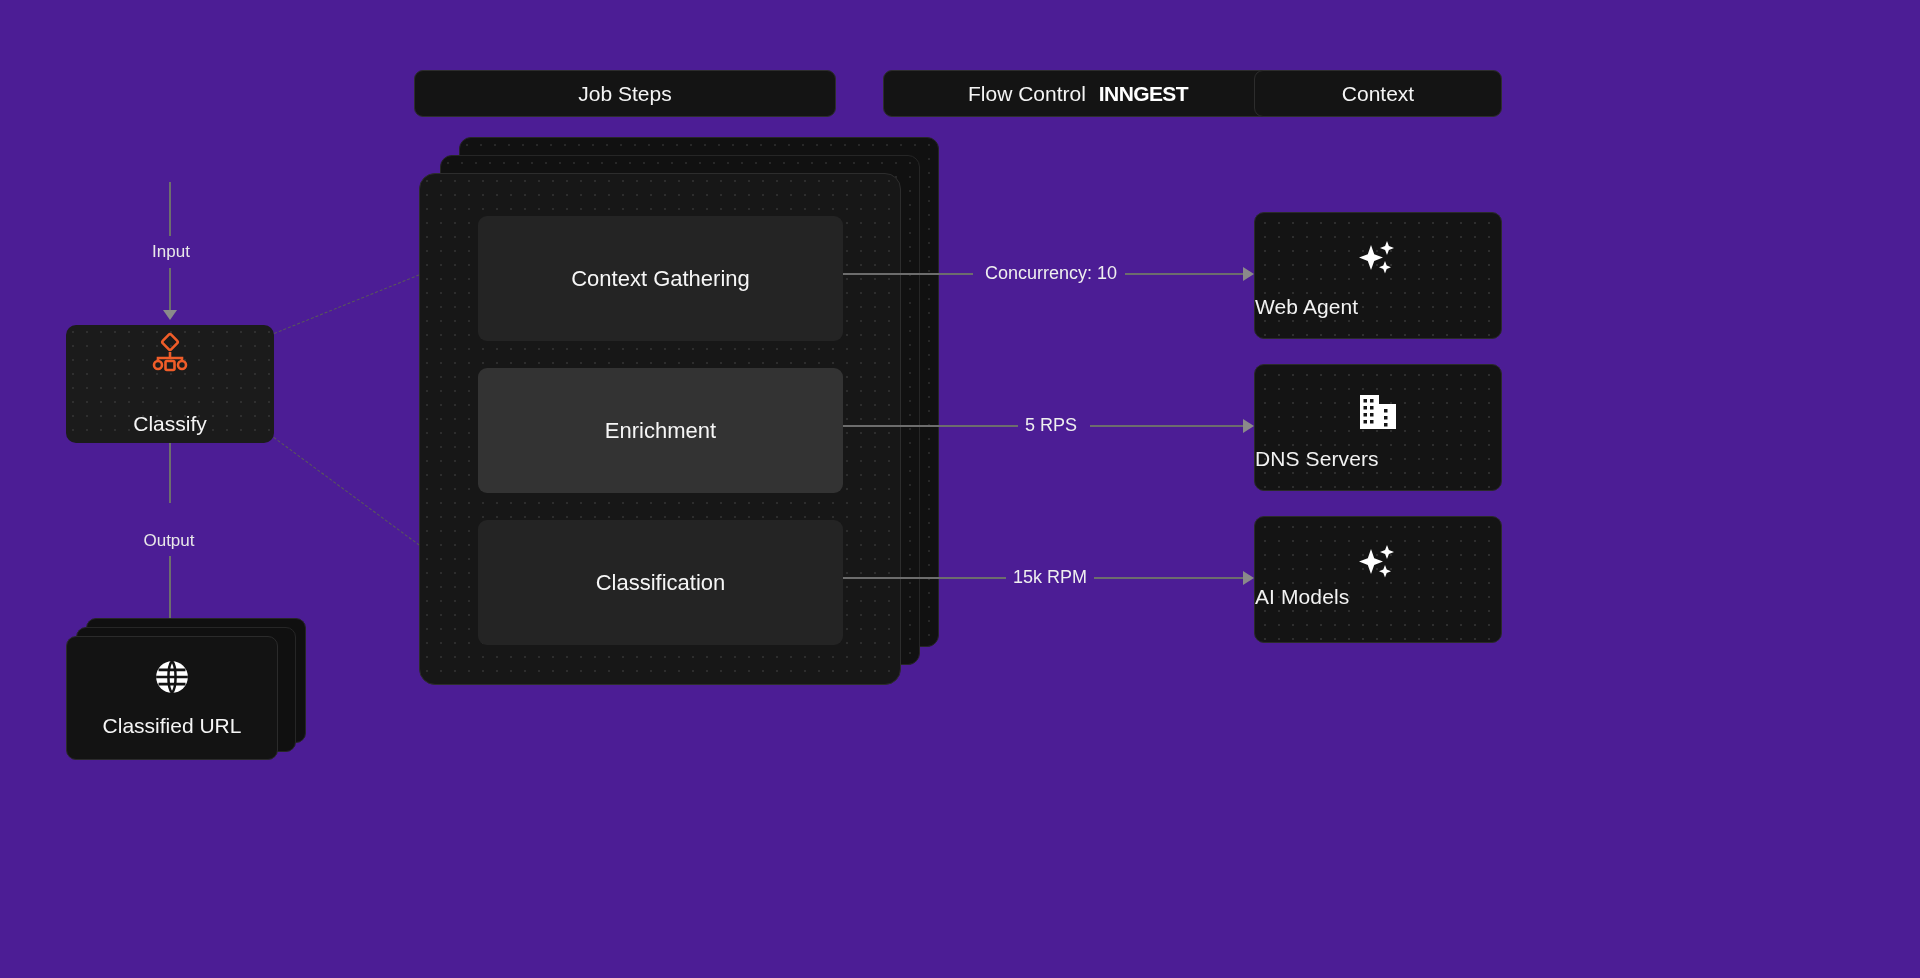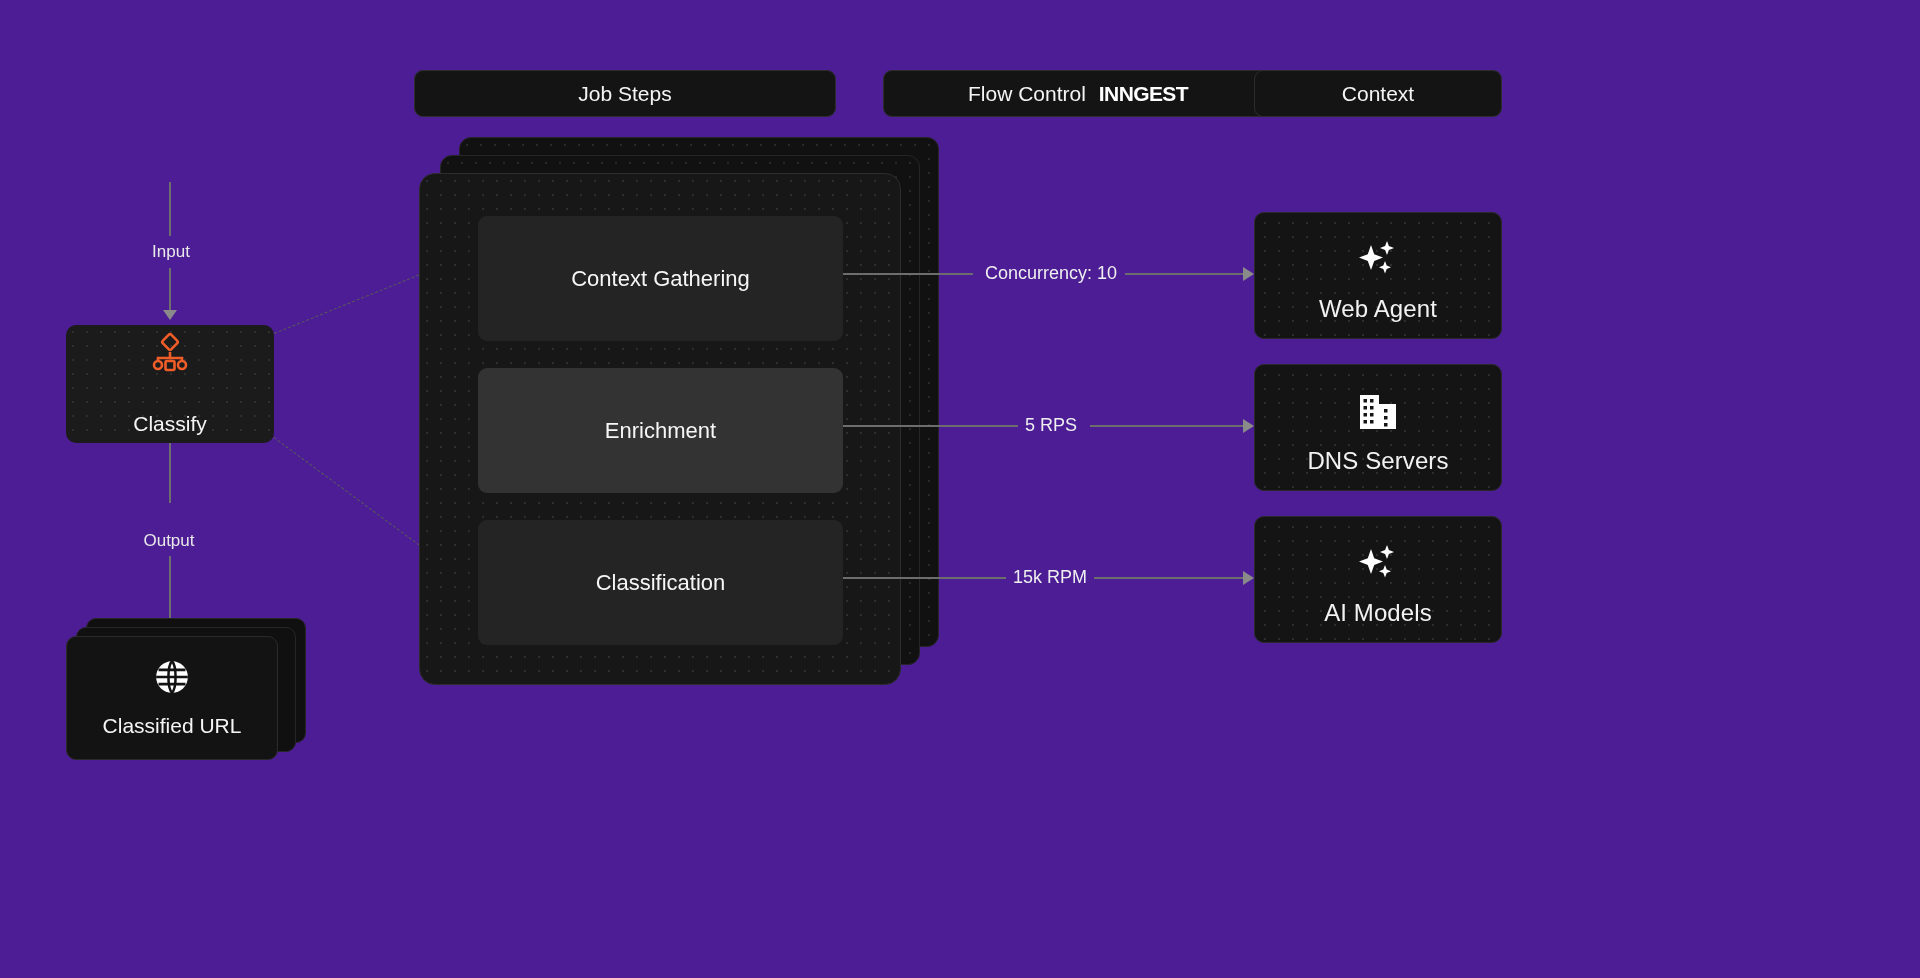--- a/index.html
+++ b/index.html
@@ -31,23 +31,22 @@
     background-color: #141414;
     background-image: radial-gradient(#2e2e2e 1px, transparent 1px);
     background-size: 14px 14px;
     background-position: 3px 3px;
   }
 
   .card-label {
     position: absolute;
     left: 0;
     right: 0;
-    text-align: center;
     color: #f2f2f2;
-    font-size: 24px;
+    font-size: 21px;
     letter-spacing: .1px;
     white-space: nowrap;
   }
 
   
   .tab {
     position: absolute;
     top: 70px;
     height: 47px;
     border: 1px solid #2d2d2d;
@@ -321,16 +320,16 @@
   <div class="card dotted" style="left:1254px; top:516px; width:248px; height:127px;">
     <div style="display:flex;align-items:center;justify-content:center;height:100%;padding-bottom:26px;">
       <span class="icon">
         <svg width="48" height="44" viewBox="0 0 48 44">
           <path d="M17 6 L20.2 15.2 L29 18.6 L20.2 22 L17 31 L13.8 22 L5 18.6 L13.8 15.2 Z" fill="#ffffff"></path>
           <path d="M33 2 L34.9 7.1 L40 9 L34.9 10.9 L33 16 L31.1 10.9 L26 9 L31.1 7.1 Z" fill="#ffffff"></path>
           <path d="M31 22 L32.7 26.6 L37 28.3 L32.7 30 L31 34.6 L29.3 30 L25 28.3 L29.3 26.6 Z" fill="#ffffff"></path>
         </svg>
       </span>
     </div>
-    <div class="card-label" style="top:82px;">AI Models</div>
+    <div class="card-label" style="top:68px;">AI Models</div>
   </div>
 
 </div>
 
 </body></html>

